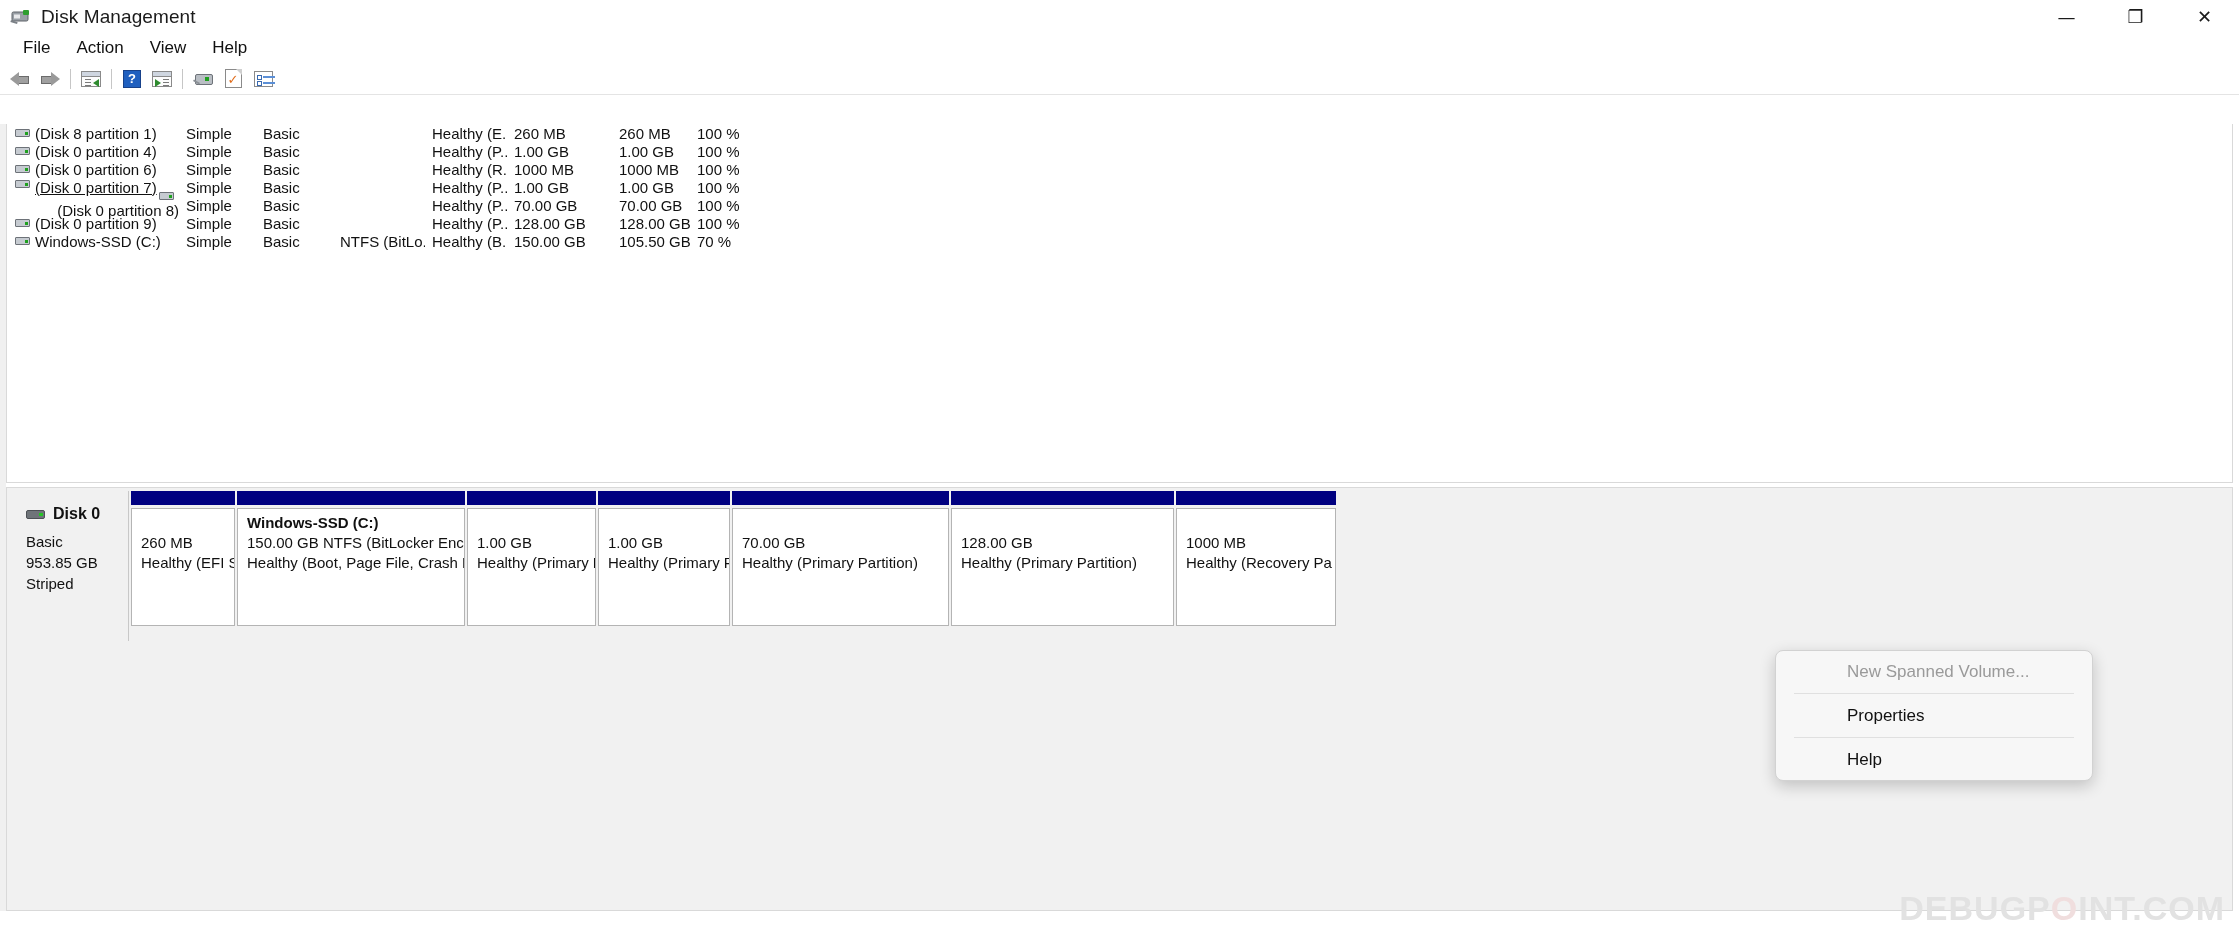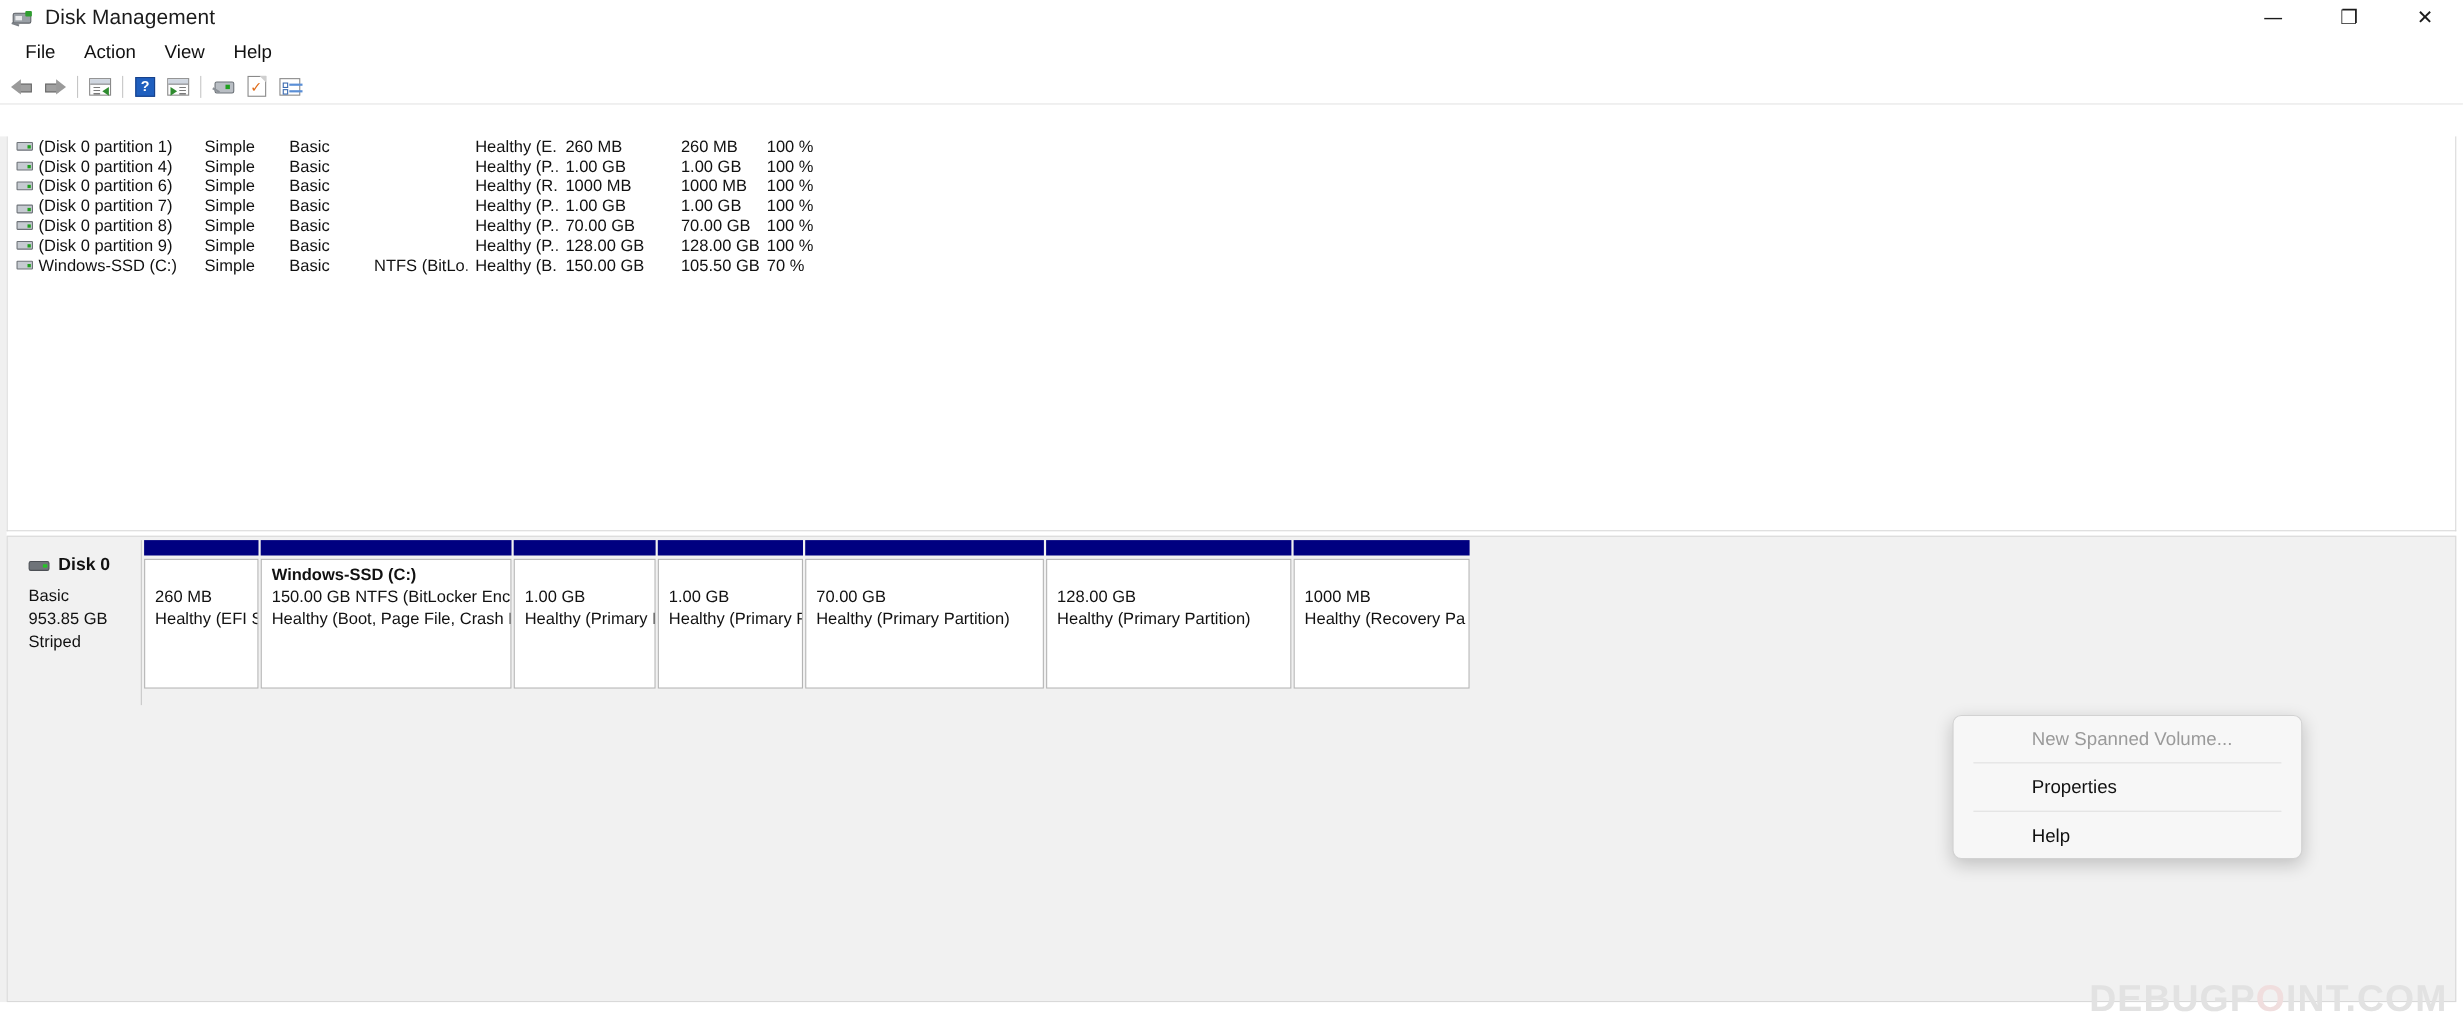--- a/index.html
+++ b/index.html
@@ -226,21 +226,21 @@
   <div class="leftedge"></div>
 
   <div class="listwrap">
     <div id="rows">
         <div class="row">
           <div class="cell" style="width: 172px; padding-left: 0px; display: flex; align-items: center;">
             <span class="volicon">
               <i class="vb"></i>
               <i class="vl"></i>
             </span>
-            <span>(Disk 0 partition 1)</span>
+            <span>(Disk 8 partition 1)</span>
           </div>
           <div class="cell" style="width: 77px;">Simple</div>
           <div class="cell" style="width: 77px;">Basic</div>
           <div class="cell" style="width: 92px;"></div>
           <div class="cell" style="width: 82px;">Healthy (E...</div>
           <div class="cell" style="width: 105px;">260 MB</div>
           <div class="cell" style="width: 78px;">260 MB</div>
           <div class="cell" style="width: 78px;">100 %</div>
           <div class="cell" style="flex: 1 1 0%;"></div>
         </div>
@@ -272,38 +272,38 @@
           <div class="cell" style="width: 77px;">Simple</div>
           <div class="cell" style="width: 77px;">Basic</div>
           <div class="cell" style="width: 92px;"></div>
           <div class="cell" style="width: 82px;">Healthy (R...</div>
           <div class="cell" style="width: 105px;">1000 MB</div>
           <div class="cell" style="width: 78px;">1000 MB</div>
           <div class="cell" style="width: 78px;">100 %</div>
           <div class="cell" style="flex: 1 1 0%;"></div>
         </div>
         <div class="row">
-          <div class="cell" style="width: 172px; padding-left: 0px; display: flex; align-items: flex-end;">
+          <div class="cell" style="width: 172px; padding-left: 0px; display: flex; align-items: flex-start; text-decoration: underline;">
             <span class="volicon">
               <i class="vb"></i>
               <i class="vl"></i>
             </span>
             <span>(Disk 0 partition 7)</span>
           </div>
           <div class="cell" style="width: 77px;">Simple</div>
           <div class="cell" style="width: 77px;">Basic</div>
           <div class="cell" style="width: 92px;"></div>
           <div class="cell" style="width: 82px;">Healthy (P...</div>
           <div class="cell" style="width: 105px;">1.00 GB</div>
           <div class="cell" style="width: 78px;">1.00 GB</div>
           <div class="cell" style="width: 78px;">100 %</div>
           <div class="cell" style="flex: 1 1 0%;"></div>
         </div>
         <div class="row">
-          <div class="cell" style="width: 172px; padding-left: 0px; display: flex; align-items: center;">
+          <div class="cell" style="width: 172px; padding-left: 0px; display: flex; align-items: flex-end; flex-direction: column;">
             <span class="volicon">
               <i class="vb"></i>
               <i class="vl"></i>
             </span>
             <span>(Disk 0 partition 8)</span>
           </div>
           <div class="cell" style="width: 77px;">Simple</div>
           <div class="cell" style="width: 77px;">Basic</div>
           <div class="cell" style="width: 92px;"></div>
           <div class="cell" style="width: 82px;">Healthy (P...</div>

